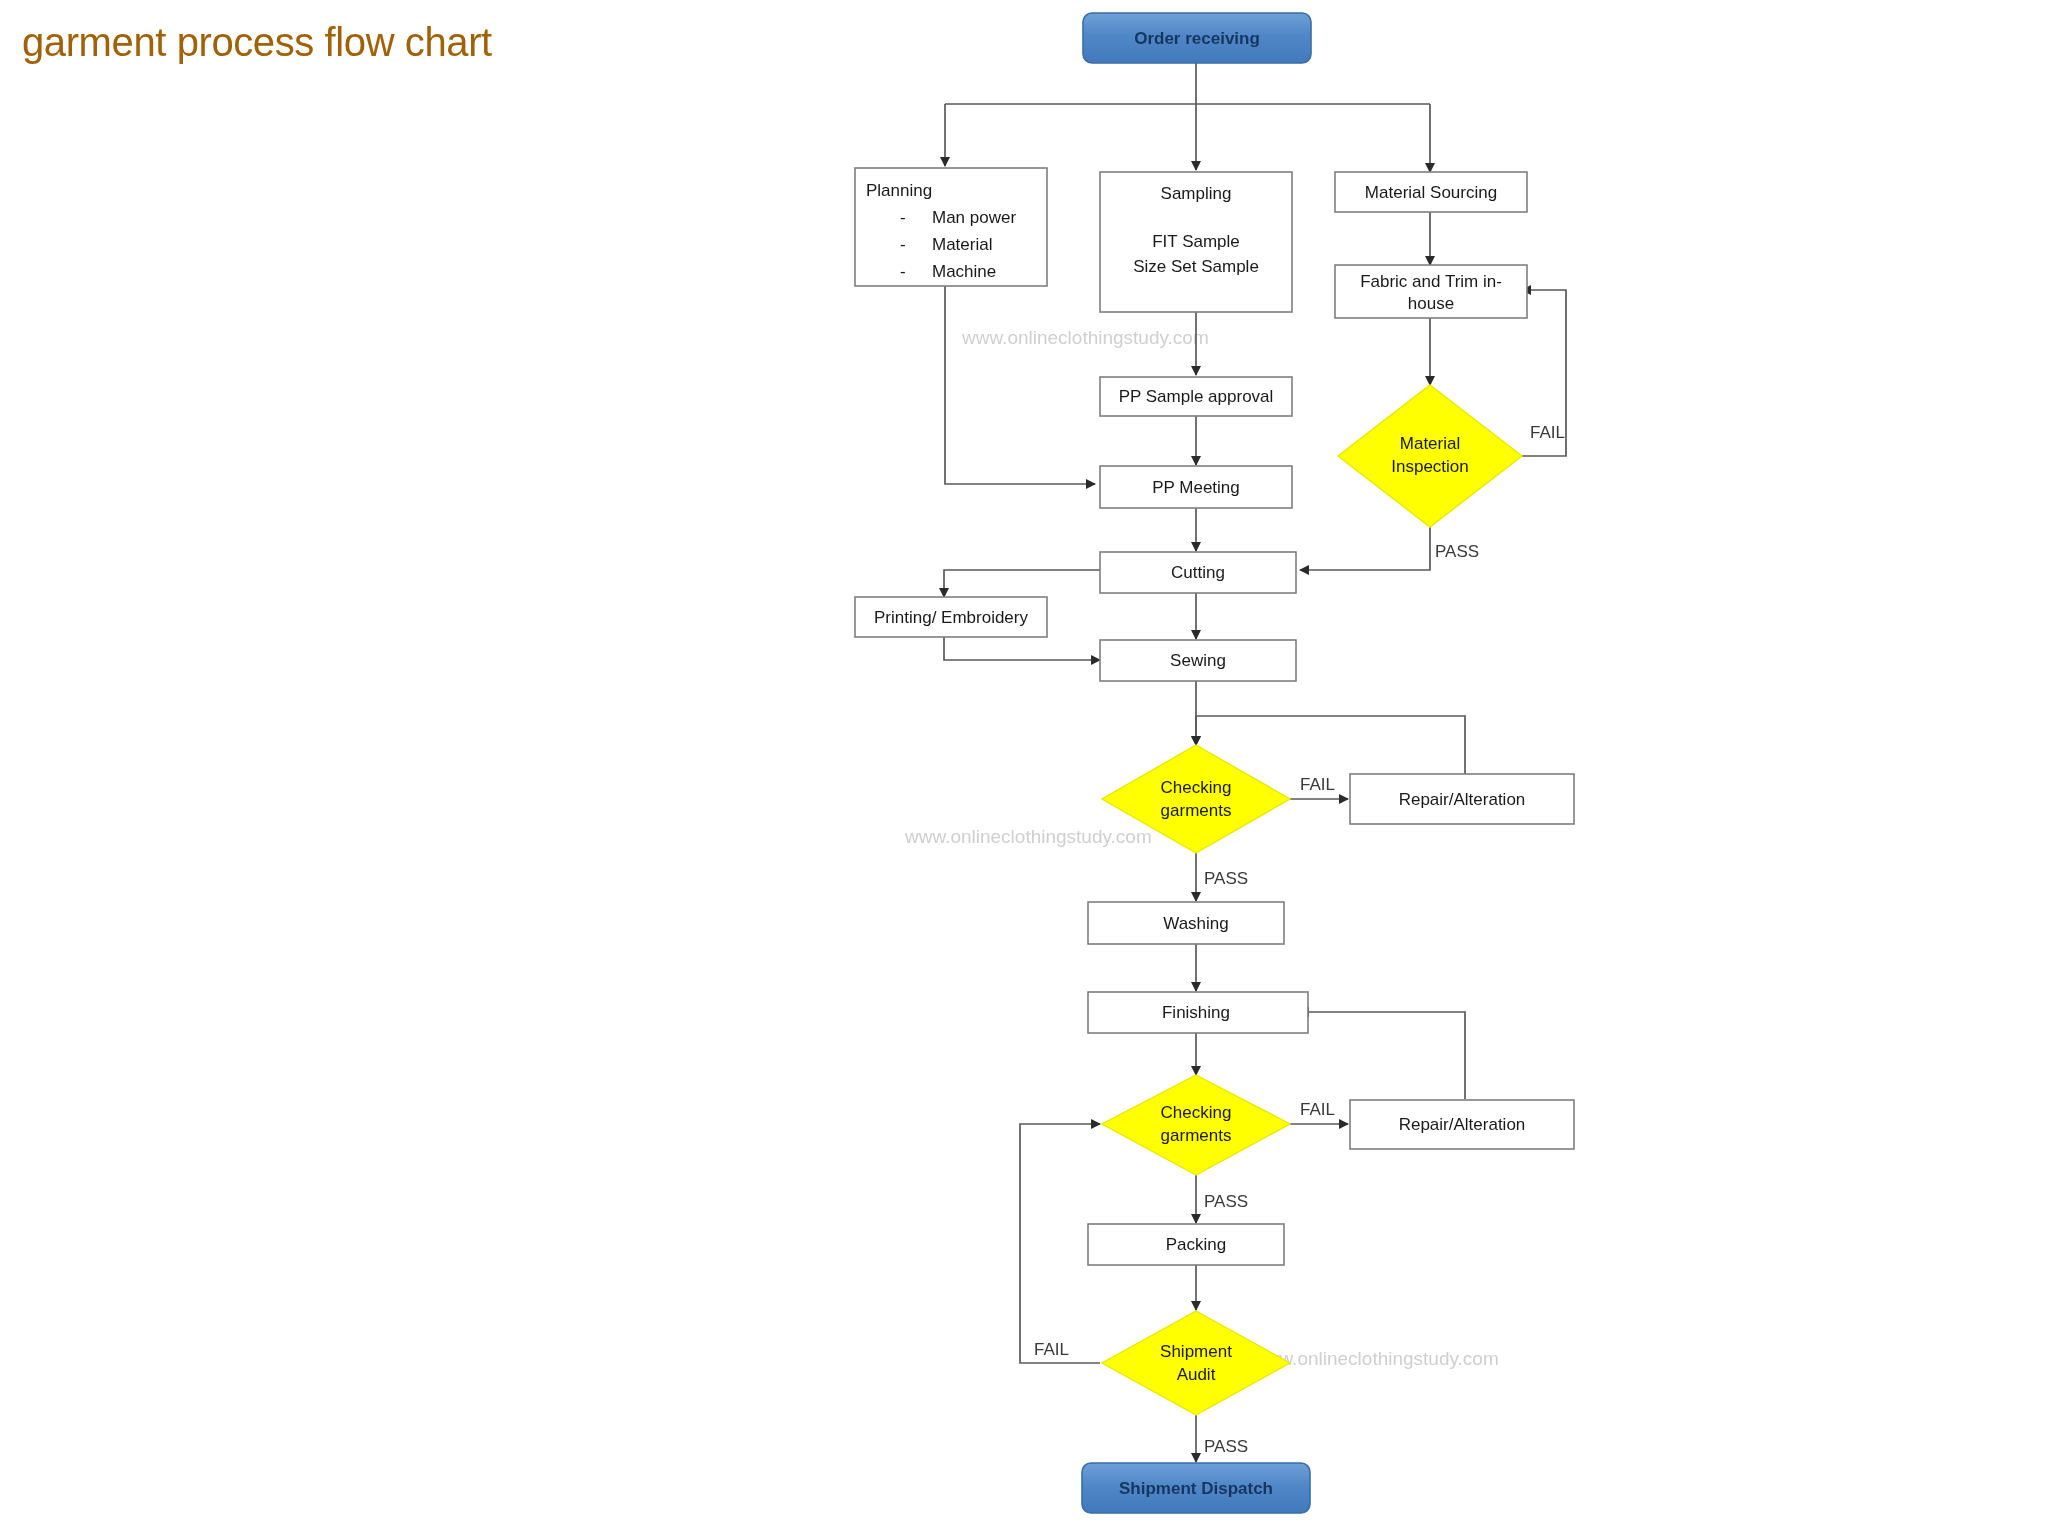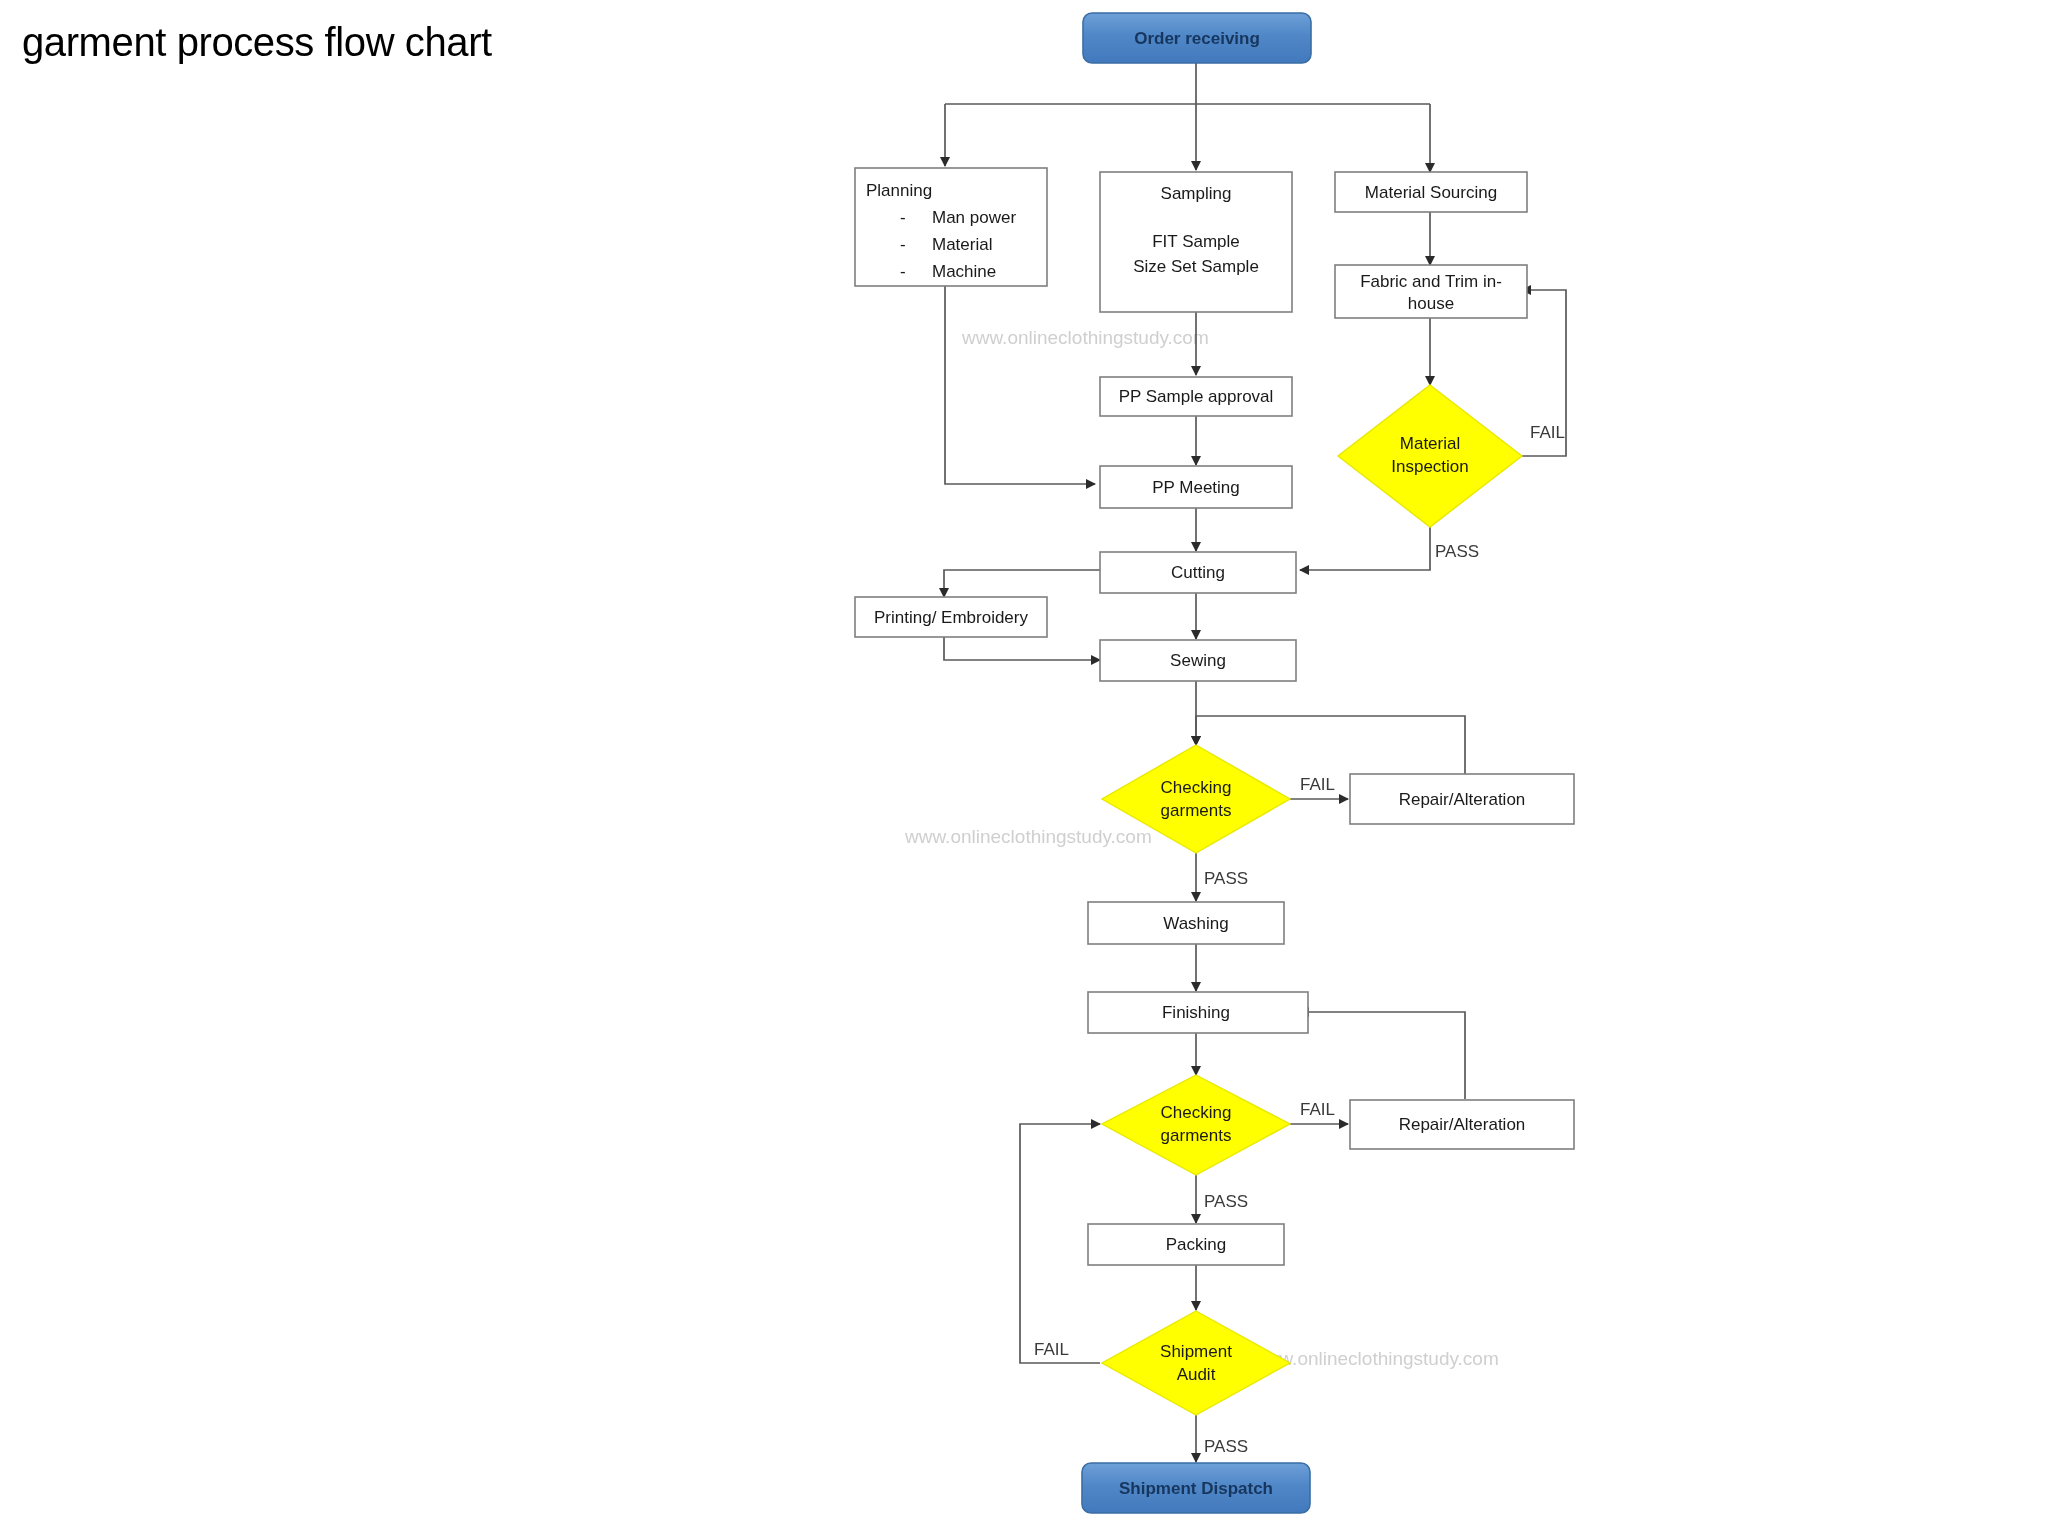--- a/index.html
+++ b/index.html
@@ -13,21 +13,21 @@
     position: relative;
     overflow: hidden;
     font-family: "Liberation Sans", sans-serif;
   }
   #page-title {
     position: absolute;
     left: 22px;
     top: 20px;
     font-size: 40px;
     line-height: 1.1;
-    color: #000000;
+    color: #a16207;
     font-family: "Liberation Sans", sans-serif;
     letter-spacing: -0.4px;
     white-space: nowrap;
   }
   #flow-canvas {
     position: absolute;
     left: 0;
     top: 0;
     width: 2048px;
     height: 1536px;

